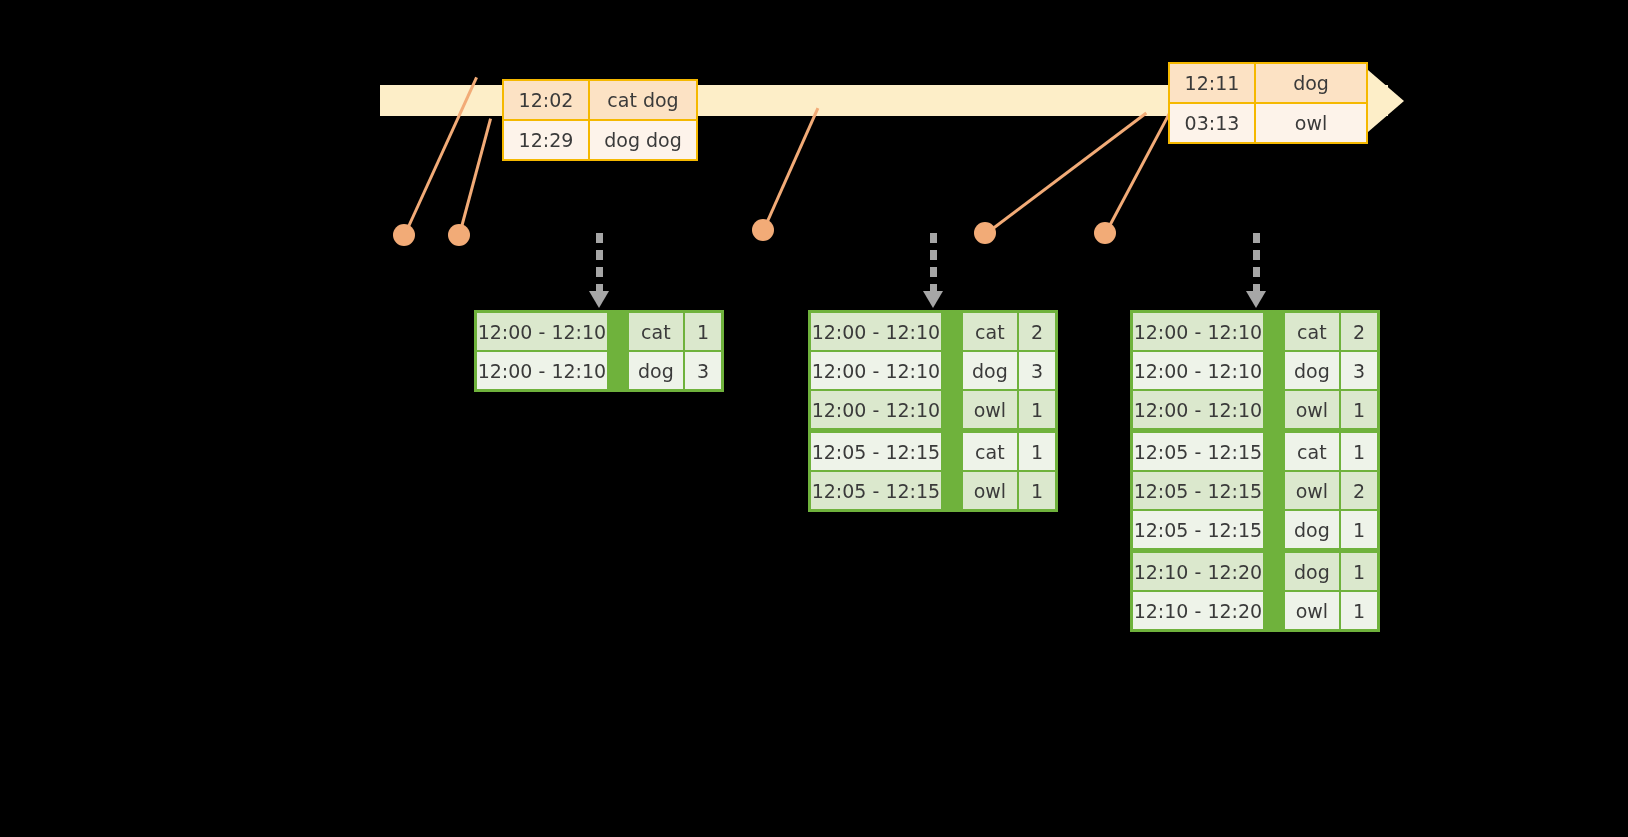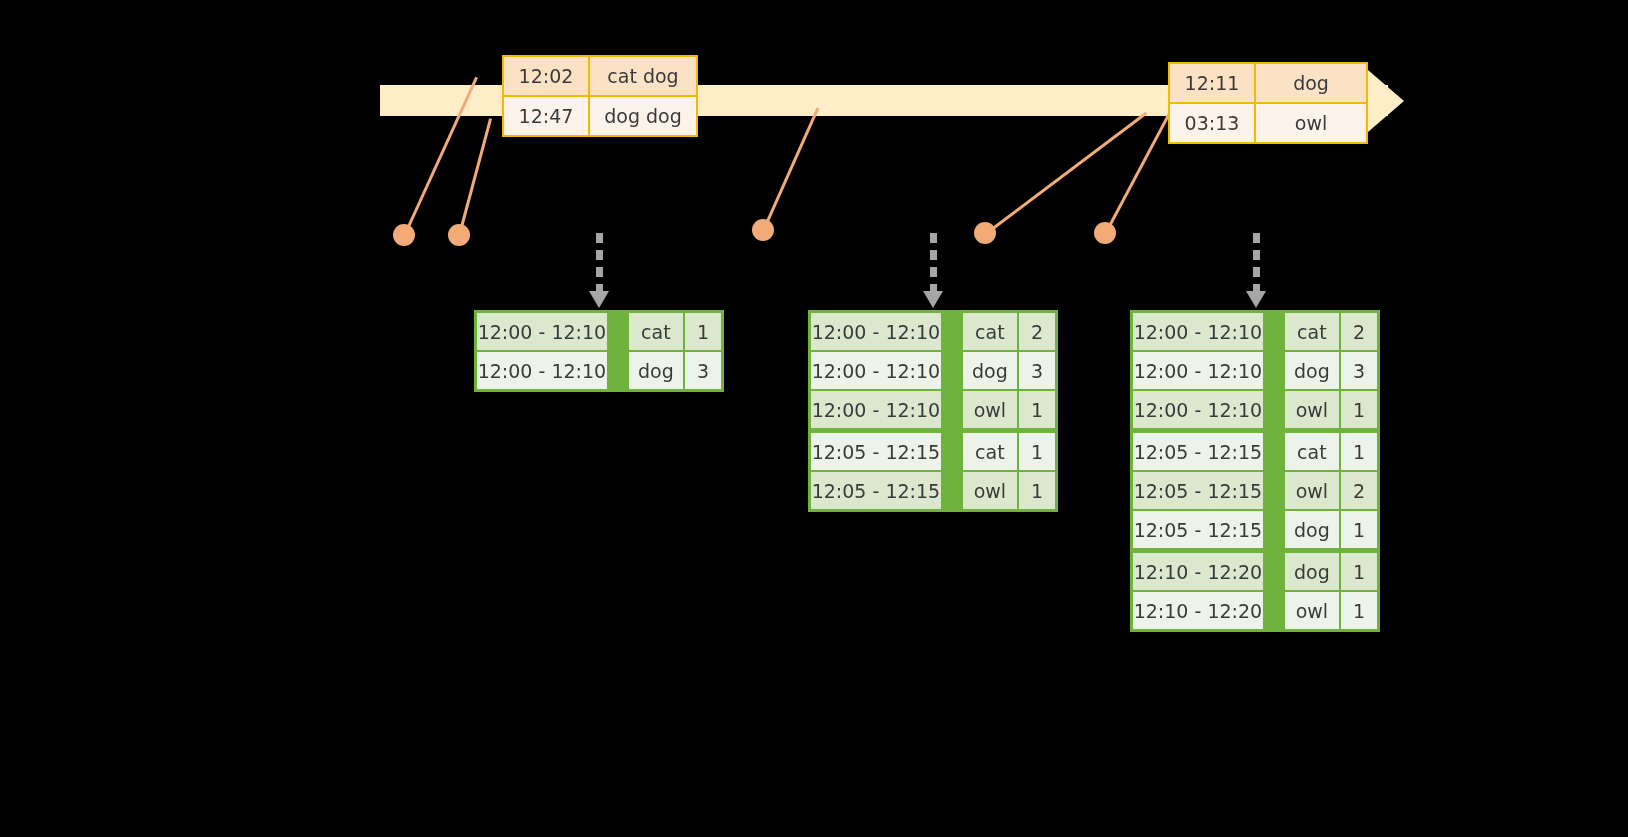--- a/index.html
+++ b/index.html
@@ -71,21 +71,21 @@
     align-items: center;
     justify-content: center;
     font-size: 19px;
     color: #3a3a3a;
     border-left: 2px solid #f5b800;
     box-sizing: border-box;
   }
   .ev-shade-dark { background: #fce2c4; }
   .ev-shade-light { background: #fdf3ea; }
 
-  #event-box-1 { left: 502px; top: 55px;  width: 196px; }
+  #event-box-1 { left: 502px; top: 79px;  width: 196px; }
   #event-box-2 { left: 834px; top: 81px;  width: 196px; }
   #event-box-3 { left: 1168px; top: 62px; width: 200px; }
 
   
   .connector-dot {
     position: absolute;
     width: 22px;
     height: 22px;
     border-radius: 50%;
     background: #f2ab77;
@@ -174,21 +174,21 @@
       <div class="connector-line" style="left: 1105px; top: 233px; width: 140px; transform: rotate(-62deg);"></div>
       <div class="connector-dot" style="left: 1094px; top: 222px;"></div>
     </div>
 
   <div id="event-box-1" class="event-box">
       <div class="event-row">
         <div class="event-time ev-shade-dark">12:02</div>
         <div class="event-payload ev-shade-dark">cat dog</div>
       </div>
       <div class="event-row">
-        <div class="event-time ev-shade-light">12:47</div>
+        <div class="event-time ev-shade-light">12:29</div>
         <div class="event-payload ev-shade-light">dog dog</div>
       </div>
     </div>
   <div id="event-box-3" class="event-box">
       <div class="event-row">
         <div class="event-time ev-shade-dark">12:11</div>
         <div class="event-payload ev-shade-dark">dog</div>
       </div>
       <div class="event-row">
         <div class="event-time ev-shade-light">03:13</div>

